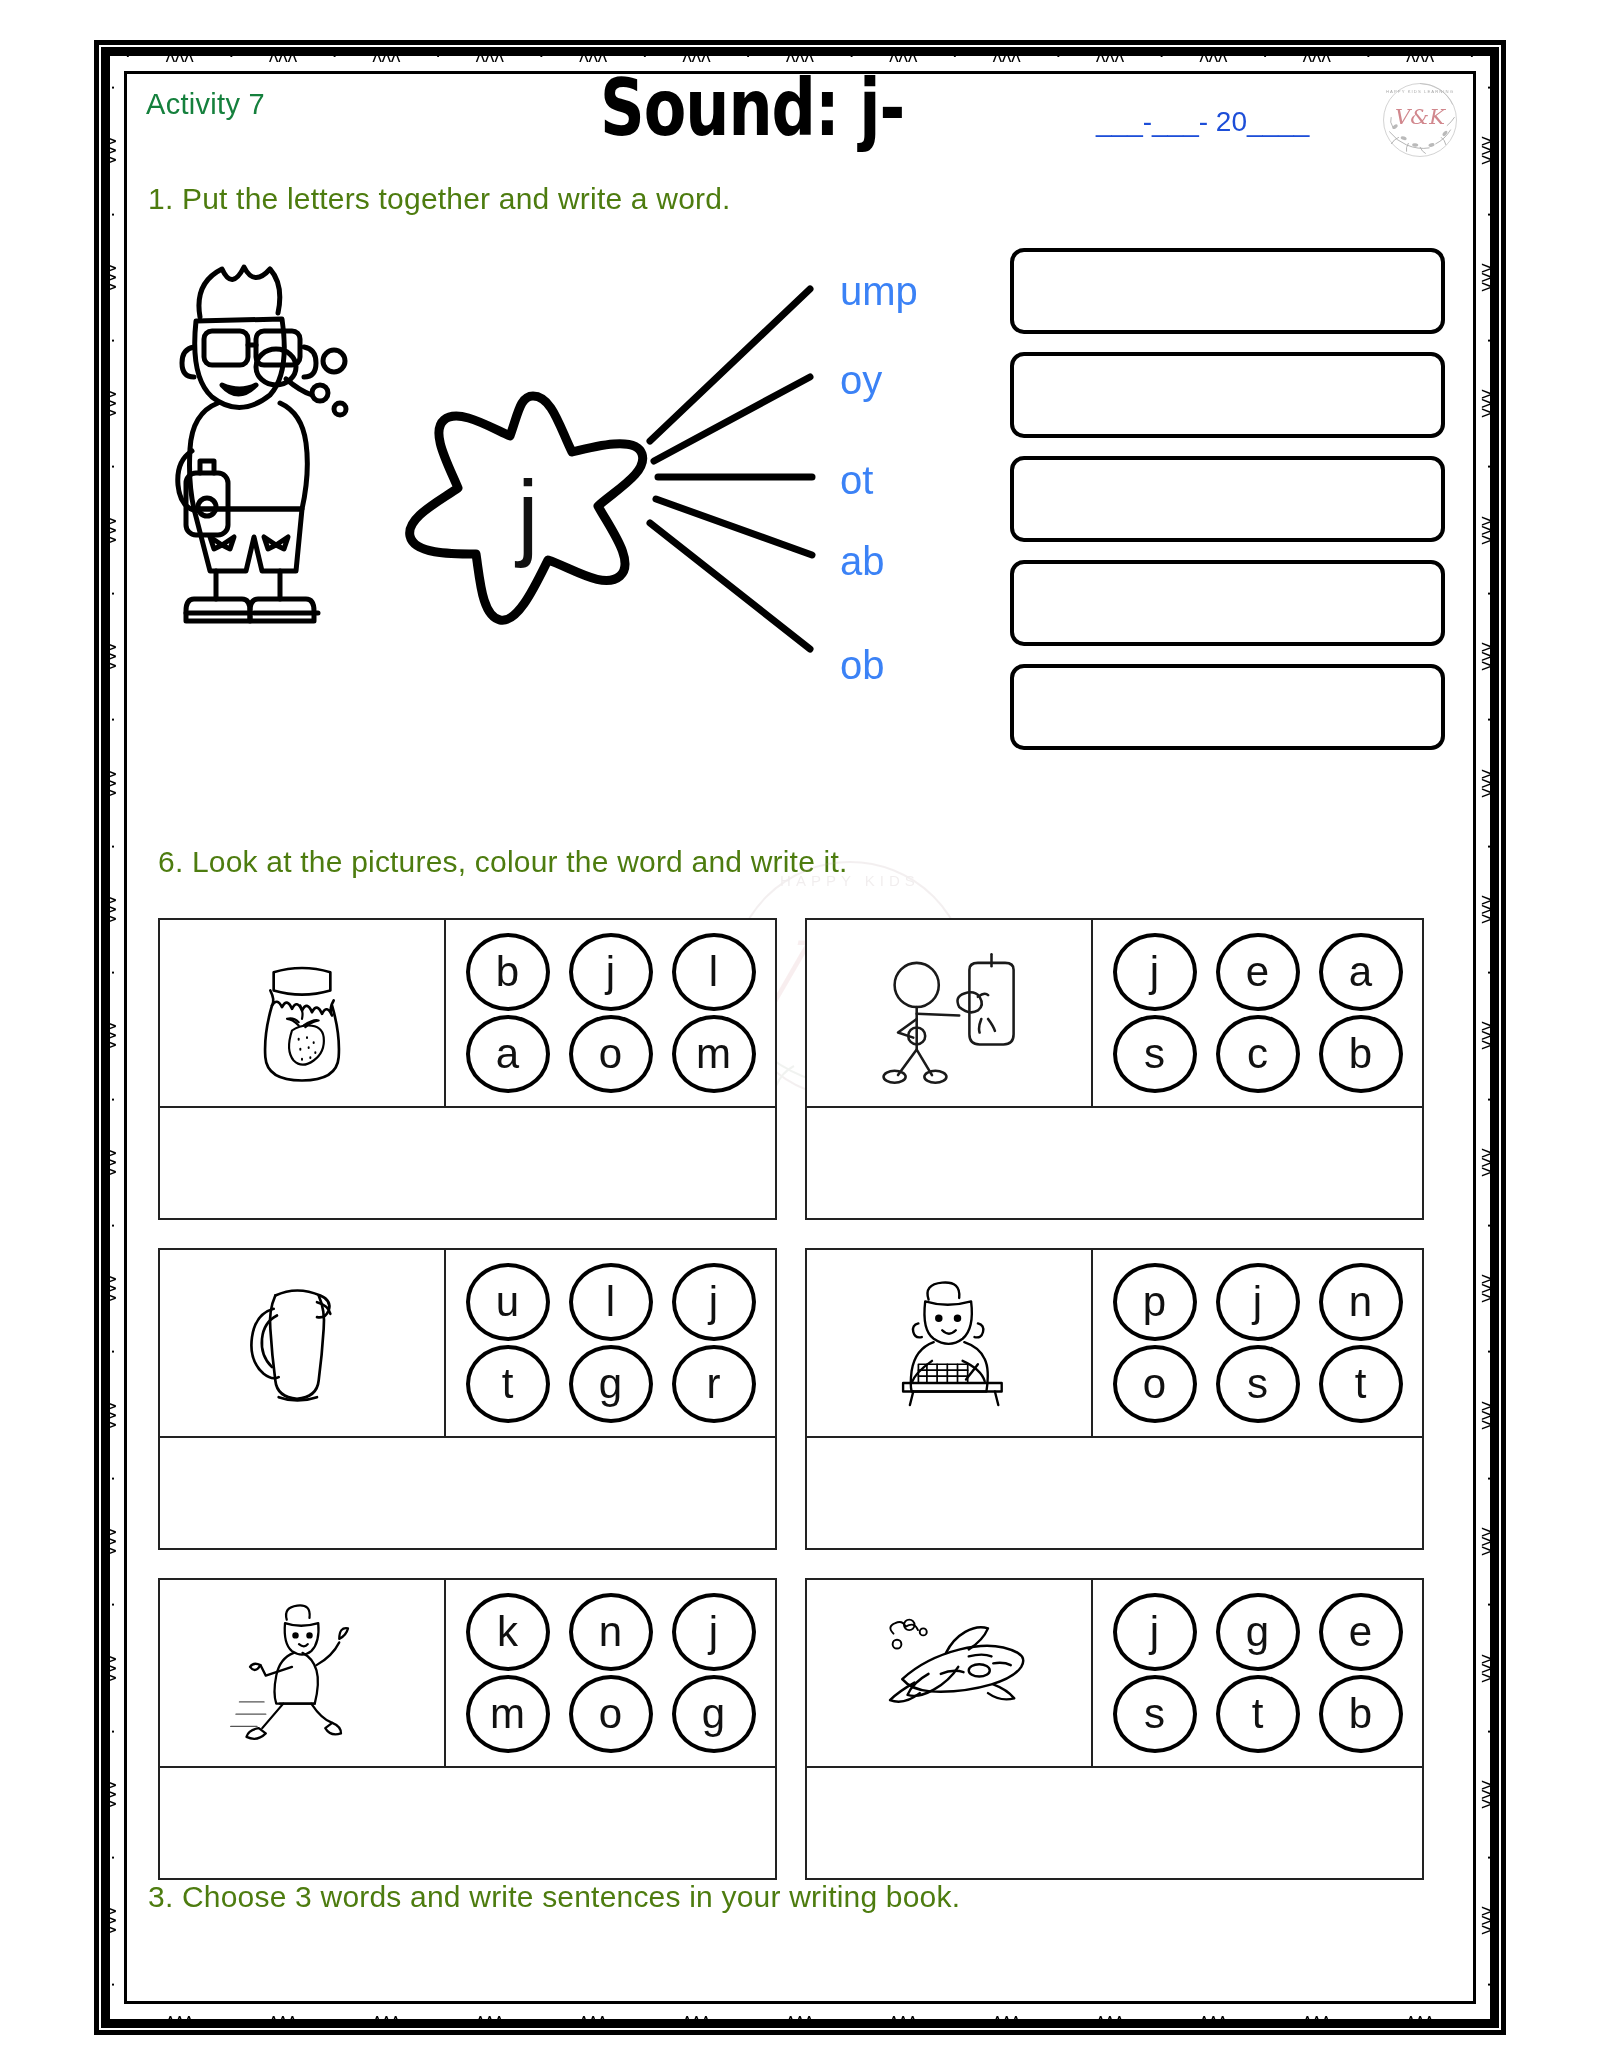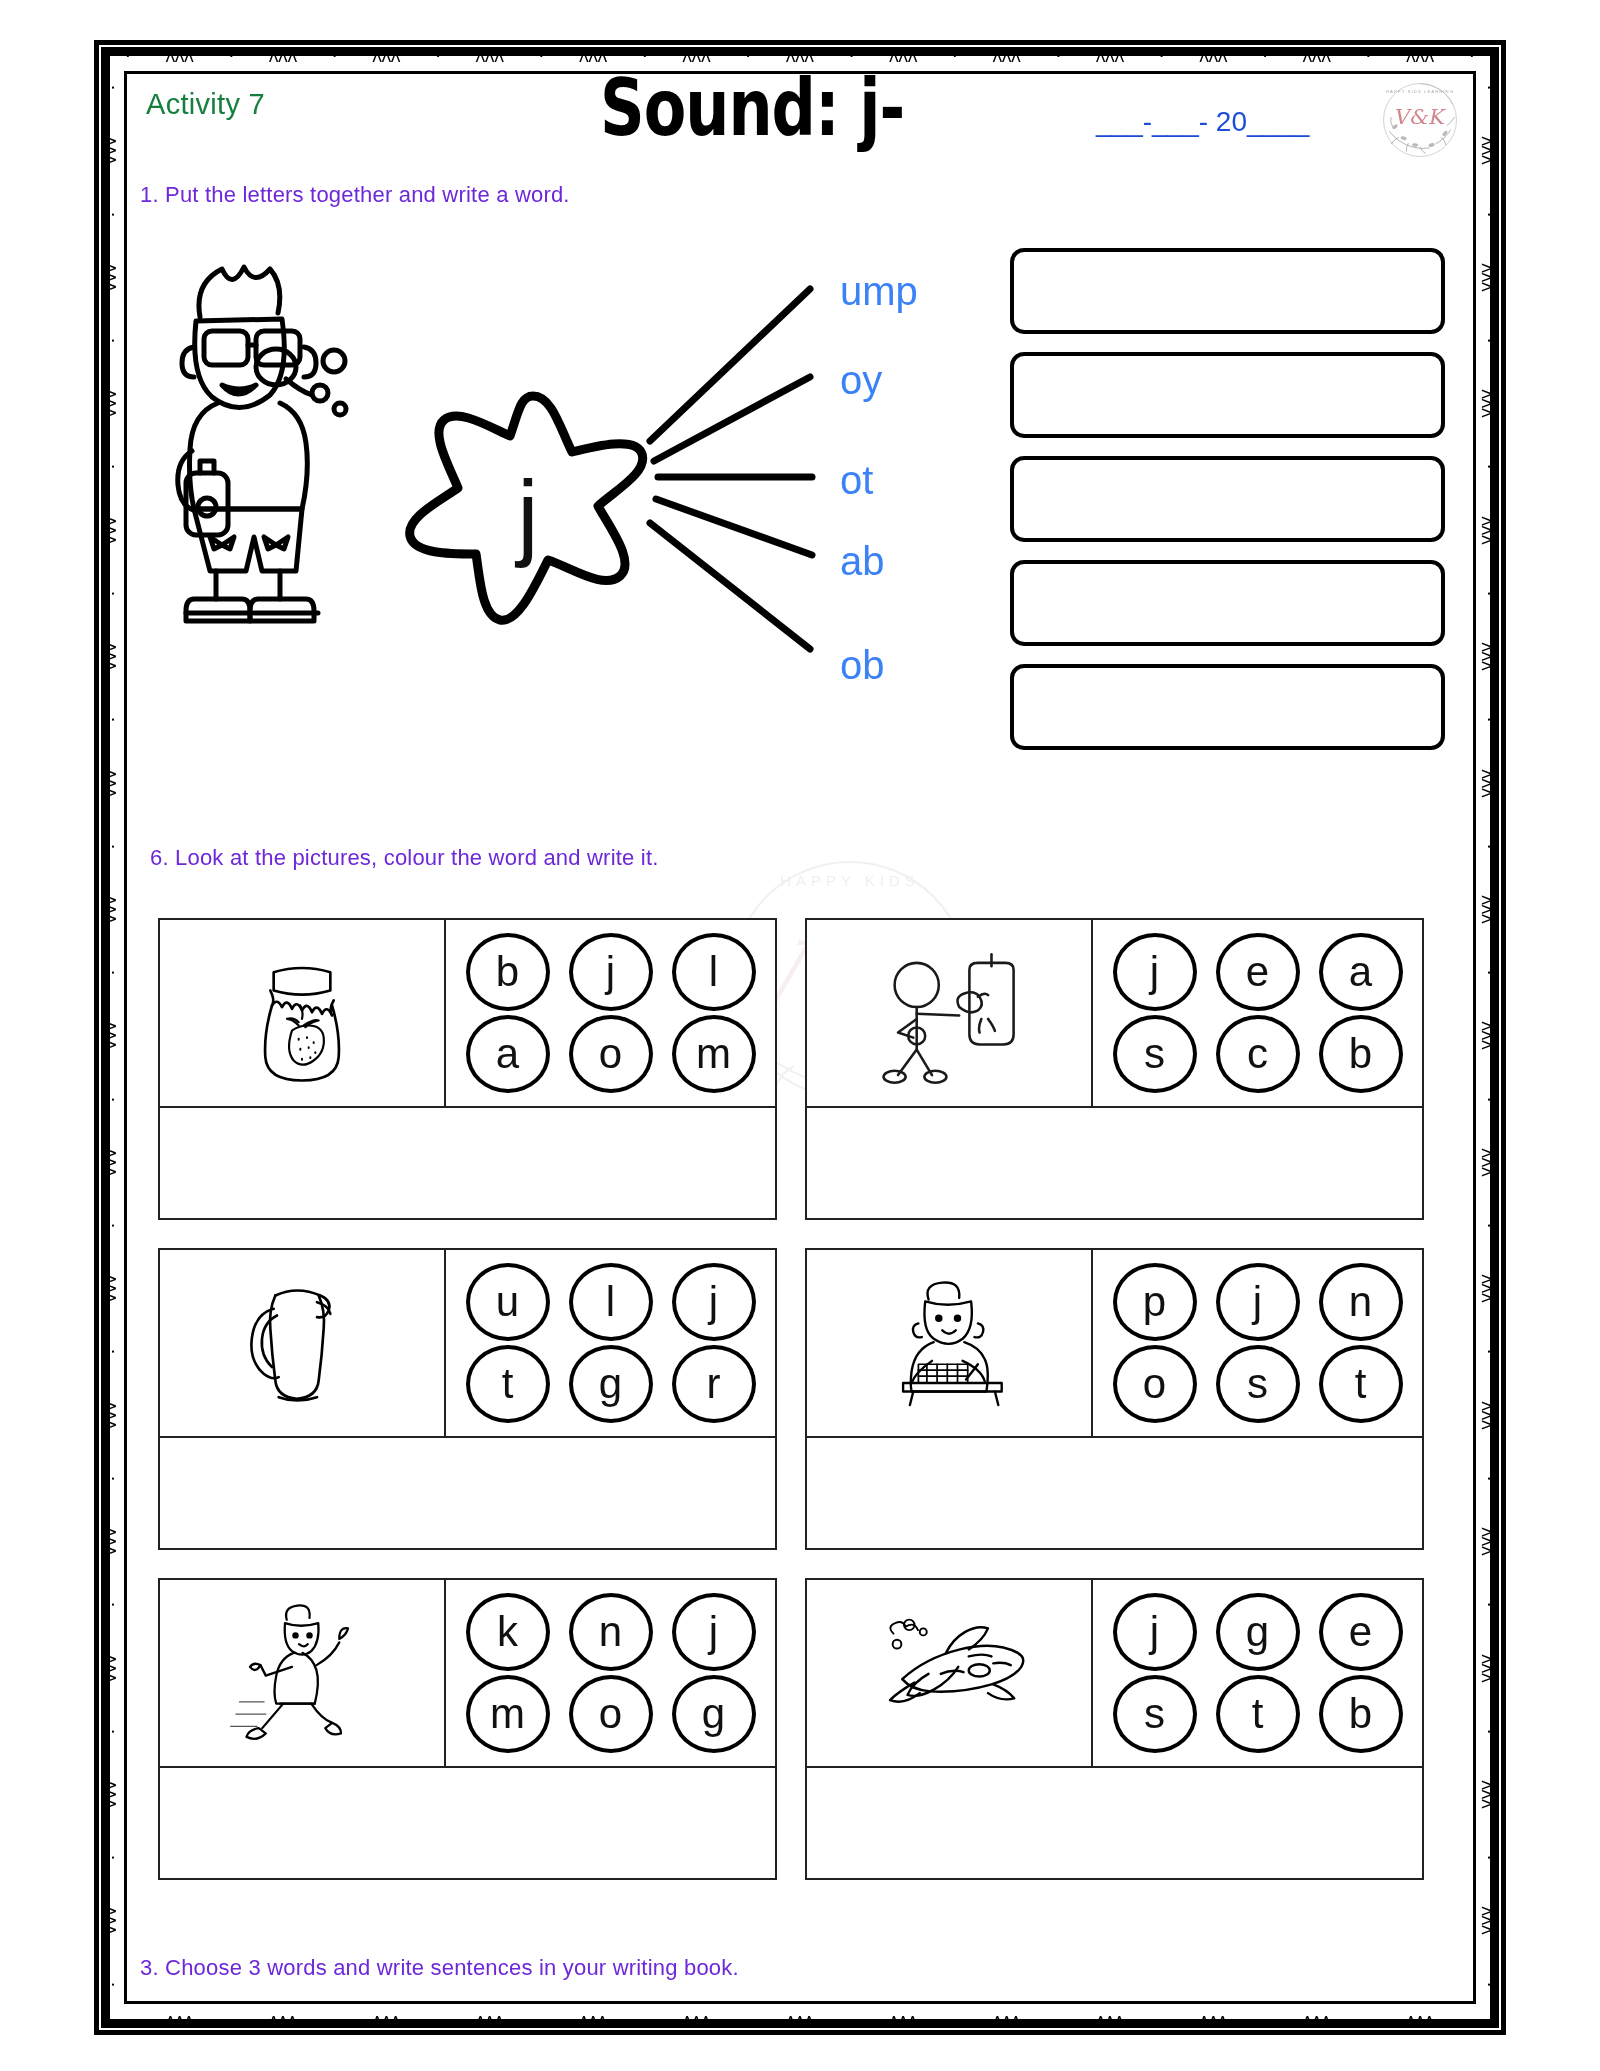--- a/index.html
+++ b/index.html
@@ -65,29 +65,30 @@
   }
   .logo {
     position: absolute; right: 132px; top: 72px;
     width: 96px; height: 96px;
     opacity: .85;
   }
 
   
   .instr {
     position: absolute;
-    font-size: 22px;
-    color: #6d28d9;
+    font-size: 30px;
+    color: #4d7c0f;
     font-family: "Liberation Sans", sans-serif;
     letter-spacing: .2px;
     white-space: nowrap;
+    margin-left: 8px;
   }
   #instr1 { left: 140px; top: 182px; }
   #instr2 { left: 150px; top: 845px; }
-  #instr3 { left: 140px; top: 1955px; text-align: right; }
+  #instr3 { left: 140px; top: 1880px; text-align: right; }
 
   
   .kid-art { position: absolute; left: 148px; top: 245px; width: 240px; height: 420px; }
   .star-art { position: absolute; left: 400px; top: 388px; width: 270px; height: 250px; }
   .rays { position: absolute; left: 640px; top: 255px; width: 260px; height: 540px; }
   .endings { position: absolute; left: 840px; top: 255px; width: 180px; height: 540px; }
   .ending {
     position: absolute; left: 0;
     font-size: 40px; color: #3b82f6;
     font-family: "Liberation Sans", sans-serif;

